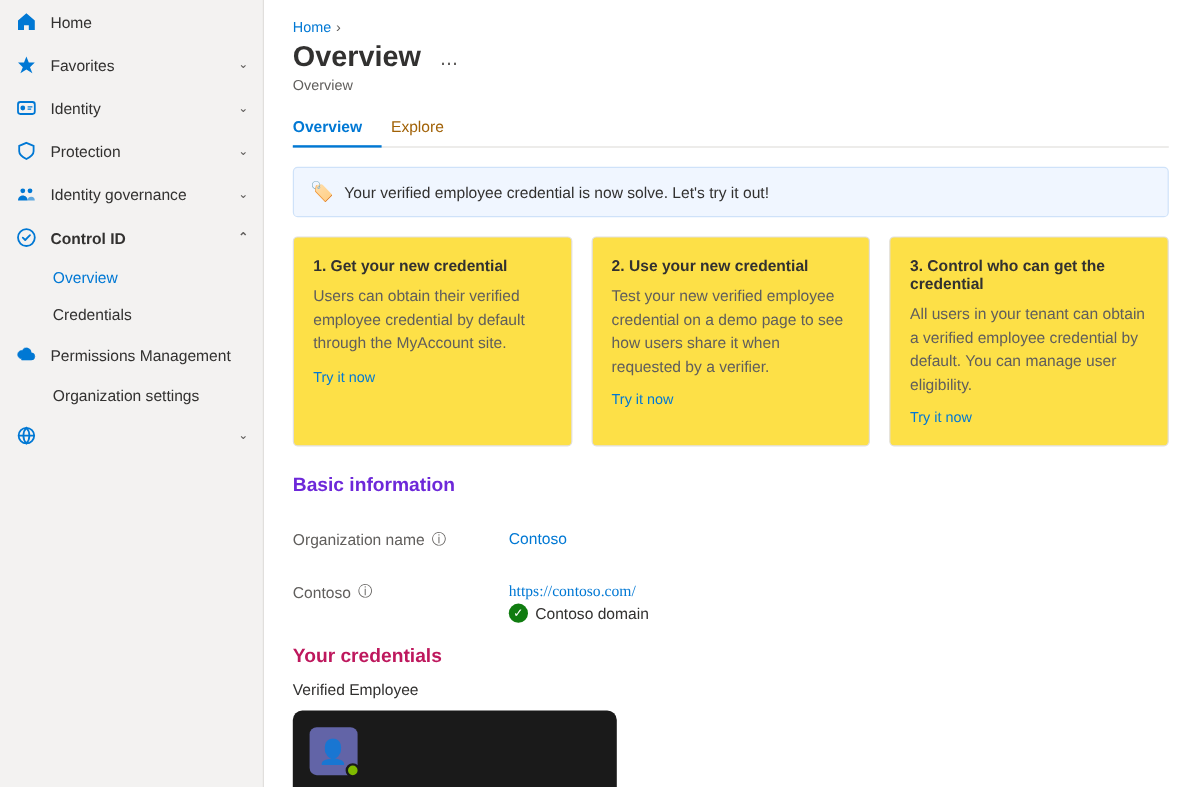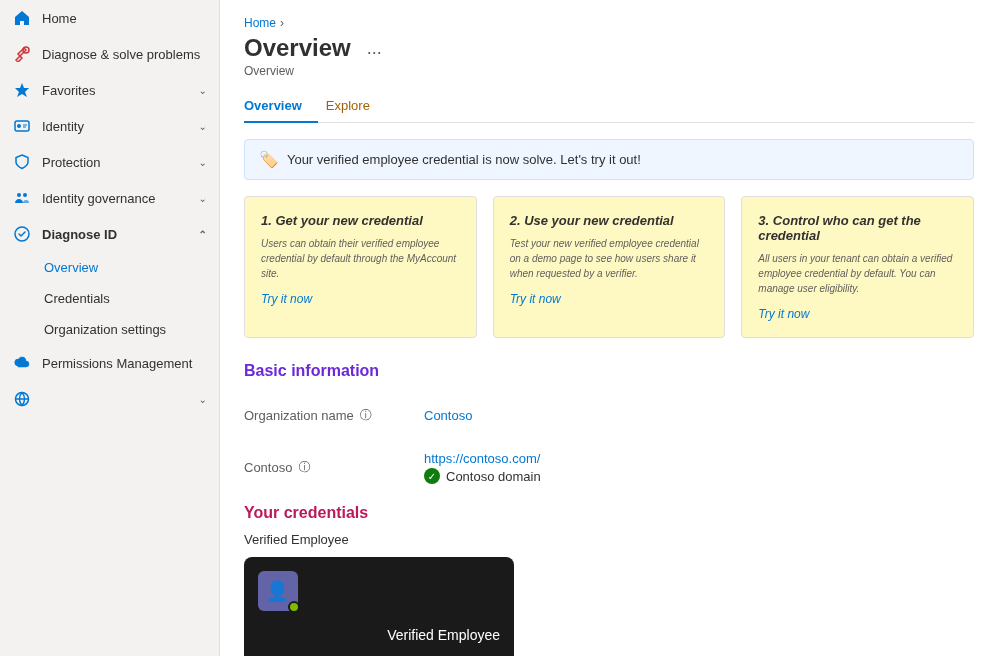--- a/index.html
+++ b/index.html
@@ -129,52 +129,51 @@
     .cards-row {
       display: flex;
       gap: 16px;
       margin-bottom: 24px;
     }
     .card {
       flex: 1;
       border: 1px solid #e1dfdd;
       border-radius: 4px;
       padding: 16px;
-      background: #fef9c3;
-      font-style: italic;
+      background: #fde047;
     }
     .card-title {
       font-size: 13px;
       font-weight: 600;
       color: #323130;
       margin-bottom: 8px;
     }
     .card-body {
-      font-size: 10px;
+      font-size: 13px;
       color: #605e5c;
       line-height: 1.5;
       margin-bottom: 10px;
     }
     .card-link {
       color: #0078d4;
       font-size: 12px;
       text-decoration: none;
       cursor: pointer;
     }
 
     
     .section-title {
       font-size: 16px;
       font-weight: 600;
       margin-bottom: 14px;
       color: #6d28d9;
     }
     .info-row {
       display: flex;
-      align-items: center;
+      align-items: flex-start;
       margin-bottom: 12px;
       margin-top: 27px;
     }
     .info-label {
       width: 180px;
       font-size: 13px;
       color: #605e5c;
       display: flex;
       align-items: center;
       gap: 6px;
@@ -283,30 +282,20 @@
 <nav class="sidebar">
   <div class="sidebar-item">
     <span class="icon">
       <svg width="16" height="16" viewBox="0 0 16 16" fill="#0078d4">
           <path d="M8 1L1 7v8h5v-4h4v4h5V7L8 1z"></path>
         </svg>
     </span>
     <span>Home</span>
   </div>
 
-  <div class="sidebar-item">
-    <span class="icon">
-      <svg width="16" height="16" viewBox="0 0 16 16" fill="none" stroke="#d13438" stroke-width="1.5">
-          <path d="M2 14l4-4 2 2-4 4-2-2z"></path>
-          <path d="M10 2l2 2-6 6-2-2 6-6z"></path>
-          <circle cx="12" cy="4" r="3" stroke="#d13438" fill="none"></circle>
-        </svg>
-    </span>
-    <span>Diagnose &amp; solve problems</span>
-  </div>
 
   <div class="sidebar-item">
     <span class="icon">
       <svg width="16" height="16" viewBox="0 0 16 16" fill="#0078d4">
           <polygon points="8,1 10,6 15,6 11,10 13,15 8,12 3,15 5,10 1,6 6,6"></polygon>
         </svg>
     </span>
     <span>Favorites</span>
     <span class="chevron">⌄</span>
   </div>
@@ -347,43 +336,43 @@
     <span class="chevron">⌄</span>
   </div>
 
   <div class="sidebar-item" style="font-weight:600;">
     <span class="icon">
       <svg width="16" height="16" viewBox="0 0 16 16" fill="none">
           <circle cx="8" cy="8" r="7" stroke="#0078d4" stroke-width="1.5"></circle>
           <path d="M5 8l2 2 4-4" stroke="#0078d4" stroke-width="1.5" stroke-linecap="round" stroke-linejoin="round"></path>
         </svg>
     </span>
-    <span>Diagnose ID</span>
+    <span>Control ID</span>
     <span class="chevron">⌃</span>
   </div>
 
   <div class="sidebar-item sub active-page">
     <span>Overview</span>
   </div>
 
   <div class="sidebar-item sub">
     <span>Credentials</span>
   </div>
 
+  <div class="sidebar-item">
+    <span class="icon">
+      <svg width="16" height="16" viewBox="0 0 16 16" fill="#0078d4">
+          <path d="M4 11a3.5 3.5 0 1 1 .5-7 4 4 0 0 1 7.5 2A3 3 0 0 1 12 12H4z" stroke="#0078d4" stroke-width="0.5"></path>
+        </svg>
+    </span>
+    <span>Permissions Management</span>
+  </div>
+
   <div class="sidebar-item sub">
     <span>Organization settings</span>
-  </div>
-
-  <div class="sidebar-item">
-    <span class="icon">
-      <svg width="16" height="16" viewBox="0 0 16 16" fill="#0078d4">
-          <path d="M4 11a3.5 3.5 0 1 1 .5-7 4 4 0 0 1 7.5 2A3 3 0 0 1 12 12H4z" stroke="#0078d4" stroke-width="0.5"></path>
-        </svg>
-    </span>
-    <span>Permissions Management</span>
   </div>
 
   <div class="sidebar-item">
     <span class="icon">
       <svg width="16" height="16" viewBox="0 0 16 16" fill="none" stroke="#0078d4" stroke-width="1.5">
           <circle cx="8" cy="8" r="6.5"></circle>
           <path d="M8 1.5C8 1.5 5.5 4 5.5 8s2.5 6.5 2.5 6.5 2.5-2.5 2.5-6.5S8 1.5 8 1.5z"></path>
           <line x1="1.5" y1="8" x2="14.5" y2="8"></line>
         </svg>
     </span>
@@ -441,21 +430,21 @@
     </div>
     <div class="info-value">Contoso</div>
   </div>
 
   <div class="info-row">
     <div class="info-label">
       <span>Contoso</span>
       <span class="info-icon">ⓘ</span>
     </div>
     <div class="info-value multi">
-      <span style="color:#0078d4;">https://contoso.com/</span>
+      <span style="color:#0078d4;font-family:Liberation Serif, serif;">https://contoso.com/</span>
       <div class="verified-row">
         <div class="check-circle">✓</div>
         <span style="color:#323130;">Contoso domain</span>
       </div>
     </div>
   </div>
 
   <div class="credentials-title">Your credentials</div>
   <div class="credential-subtitle">Verified Employee</div>
 

